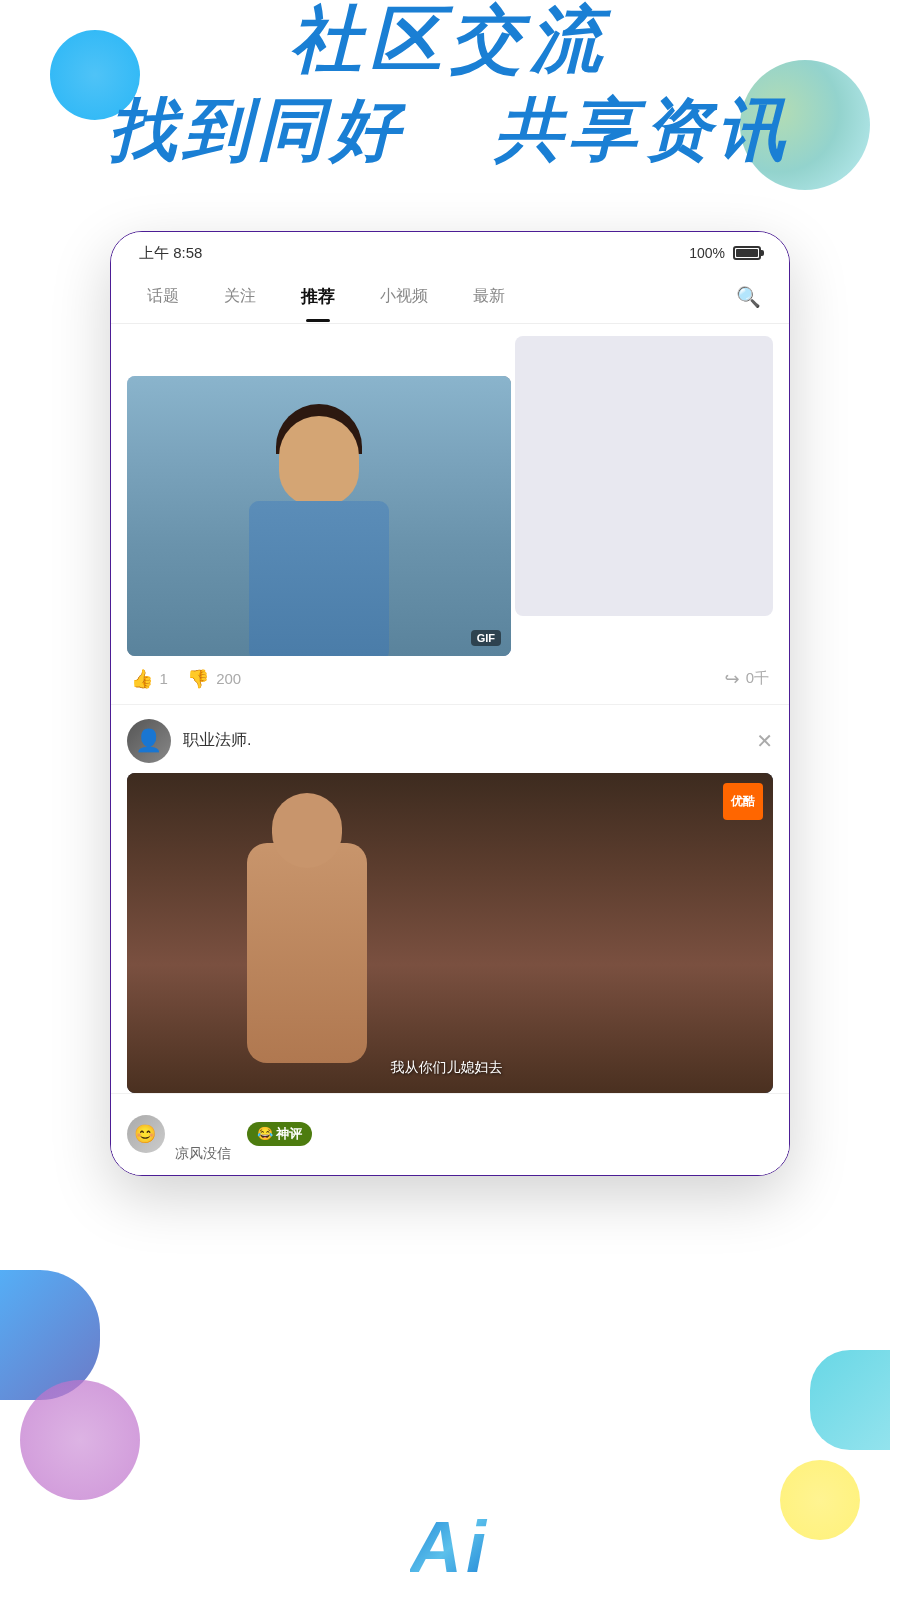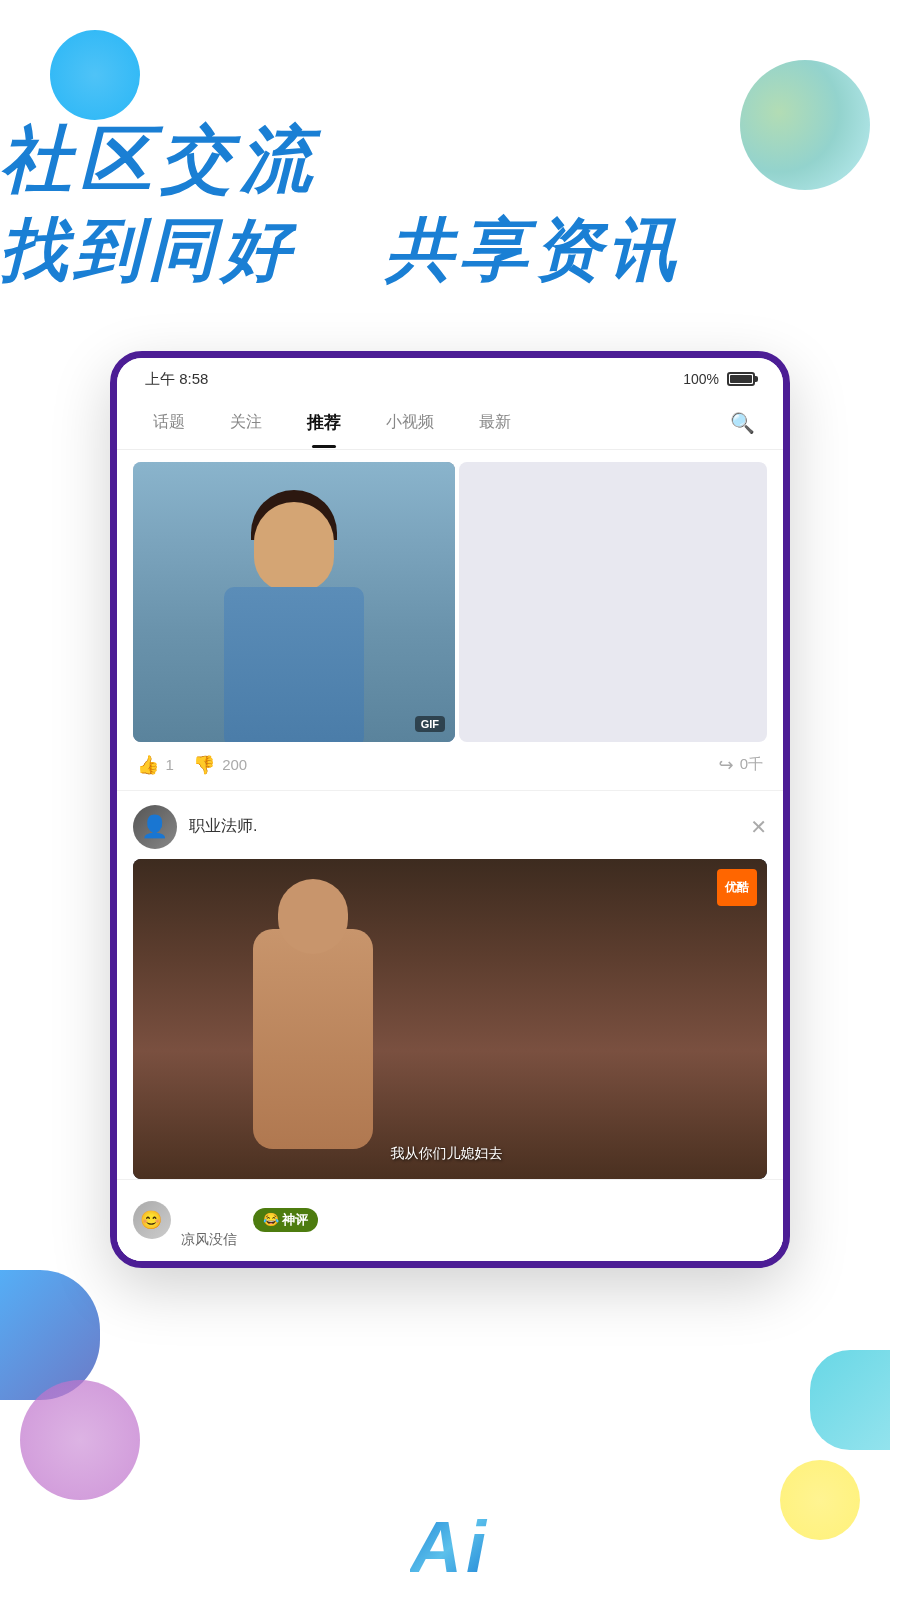--- a/index.html
+++ b/index.html
@@ -70,21 +70,21 @@
       height: 80px;
       background: radial-gradient(circle, #fff176, #ffee58);
       border-radius: 50%;
       opacity: 0.8;
     }
 
     
     .hero-section {
       position: relative;
       z-index: 2;
-      padding-top: 120px;
+      text-align: center;
       padding-bottom: 50px;
     }
     .hero-title-1 {
       font-size: 72px;
       font-weight: 900;
       color: #1a7fd4;
       letter-spacing: 8px;
       line-height: 1.1;
       font-style: italic;
     }
@@ -110,21 +110,21 @@
       justify-content: center;
       align-items: flex-start;
       padding-top: 10px;
     }
     .phone-frame {
       width: 680px;
       background: #f5f5f7;
       border-radius: 32px;
       box-shadow: 0 20px 60px rgba(0,0,0,0.18);
       overflow: hidden;
-      border: 7px solid #4c1d95;
+      border: 1px solid #4c1d95;
     }
 
     
     .status-bar {
       background: #ffffff;
       display: flex;
       justify-content: space-between;
       align-items: center;
       padding: 12px 28px 8px;
       font-size: 16px;
@@ -212,27 +212,28 @@
     .post-card {
       background: #ffffff;
       padding: 0;
     }
     .post-image-container {
       display: flex;
       gap: 4px;
       padding: 12px 16px 0;
     }
     .post-image-left {
-      width: 322px;
+      width: 384px;
       height: 280px;
       background: linear-gradient(145deg, #b0c4de, #778899, #4a6fa5);
       border-radius: 8px;
       overflow: hidden;
       position: relative;
       flex-shrink: 0;
+      margin-top: 40px;
     }
     
     .police-figure {
       position: absolute;
       inset: 0;
       background:
         linear-gradient(180deg,
           #8ab4cc 0%, #7aa3bc 30%,
           #6a93ac 60%, #5a839c 100%);
     }

